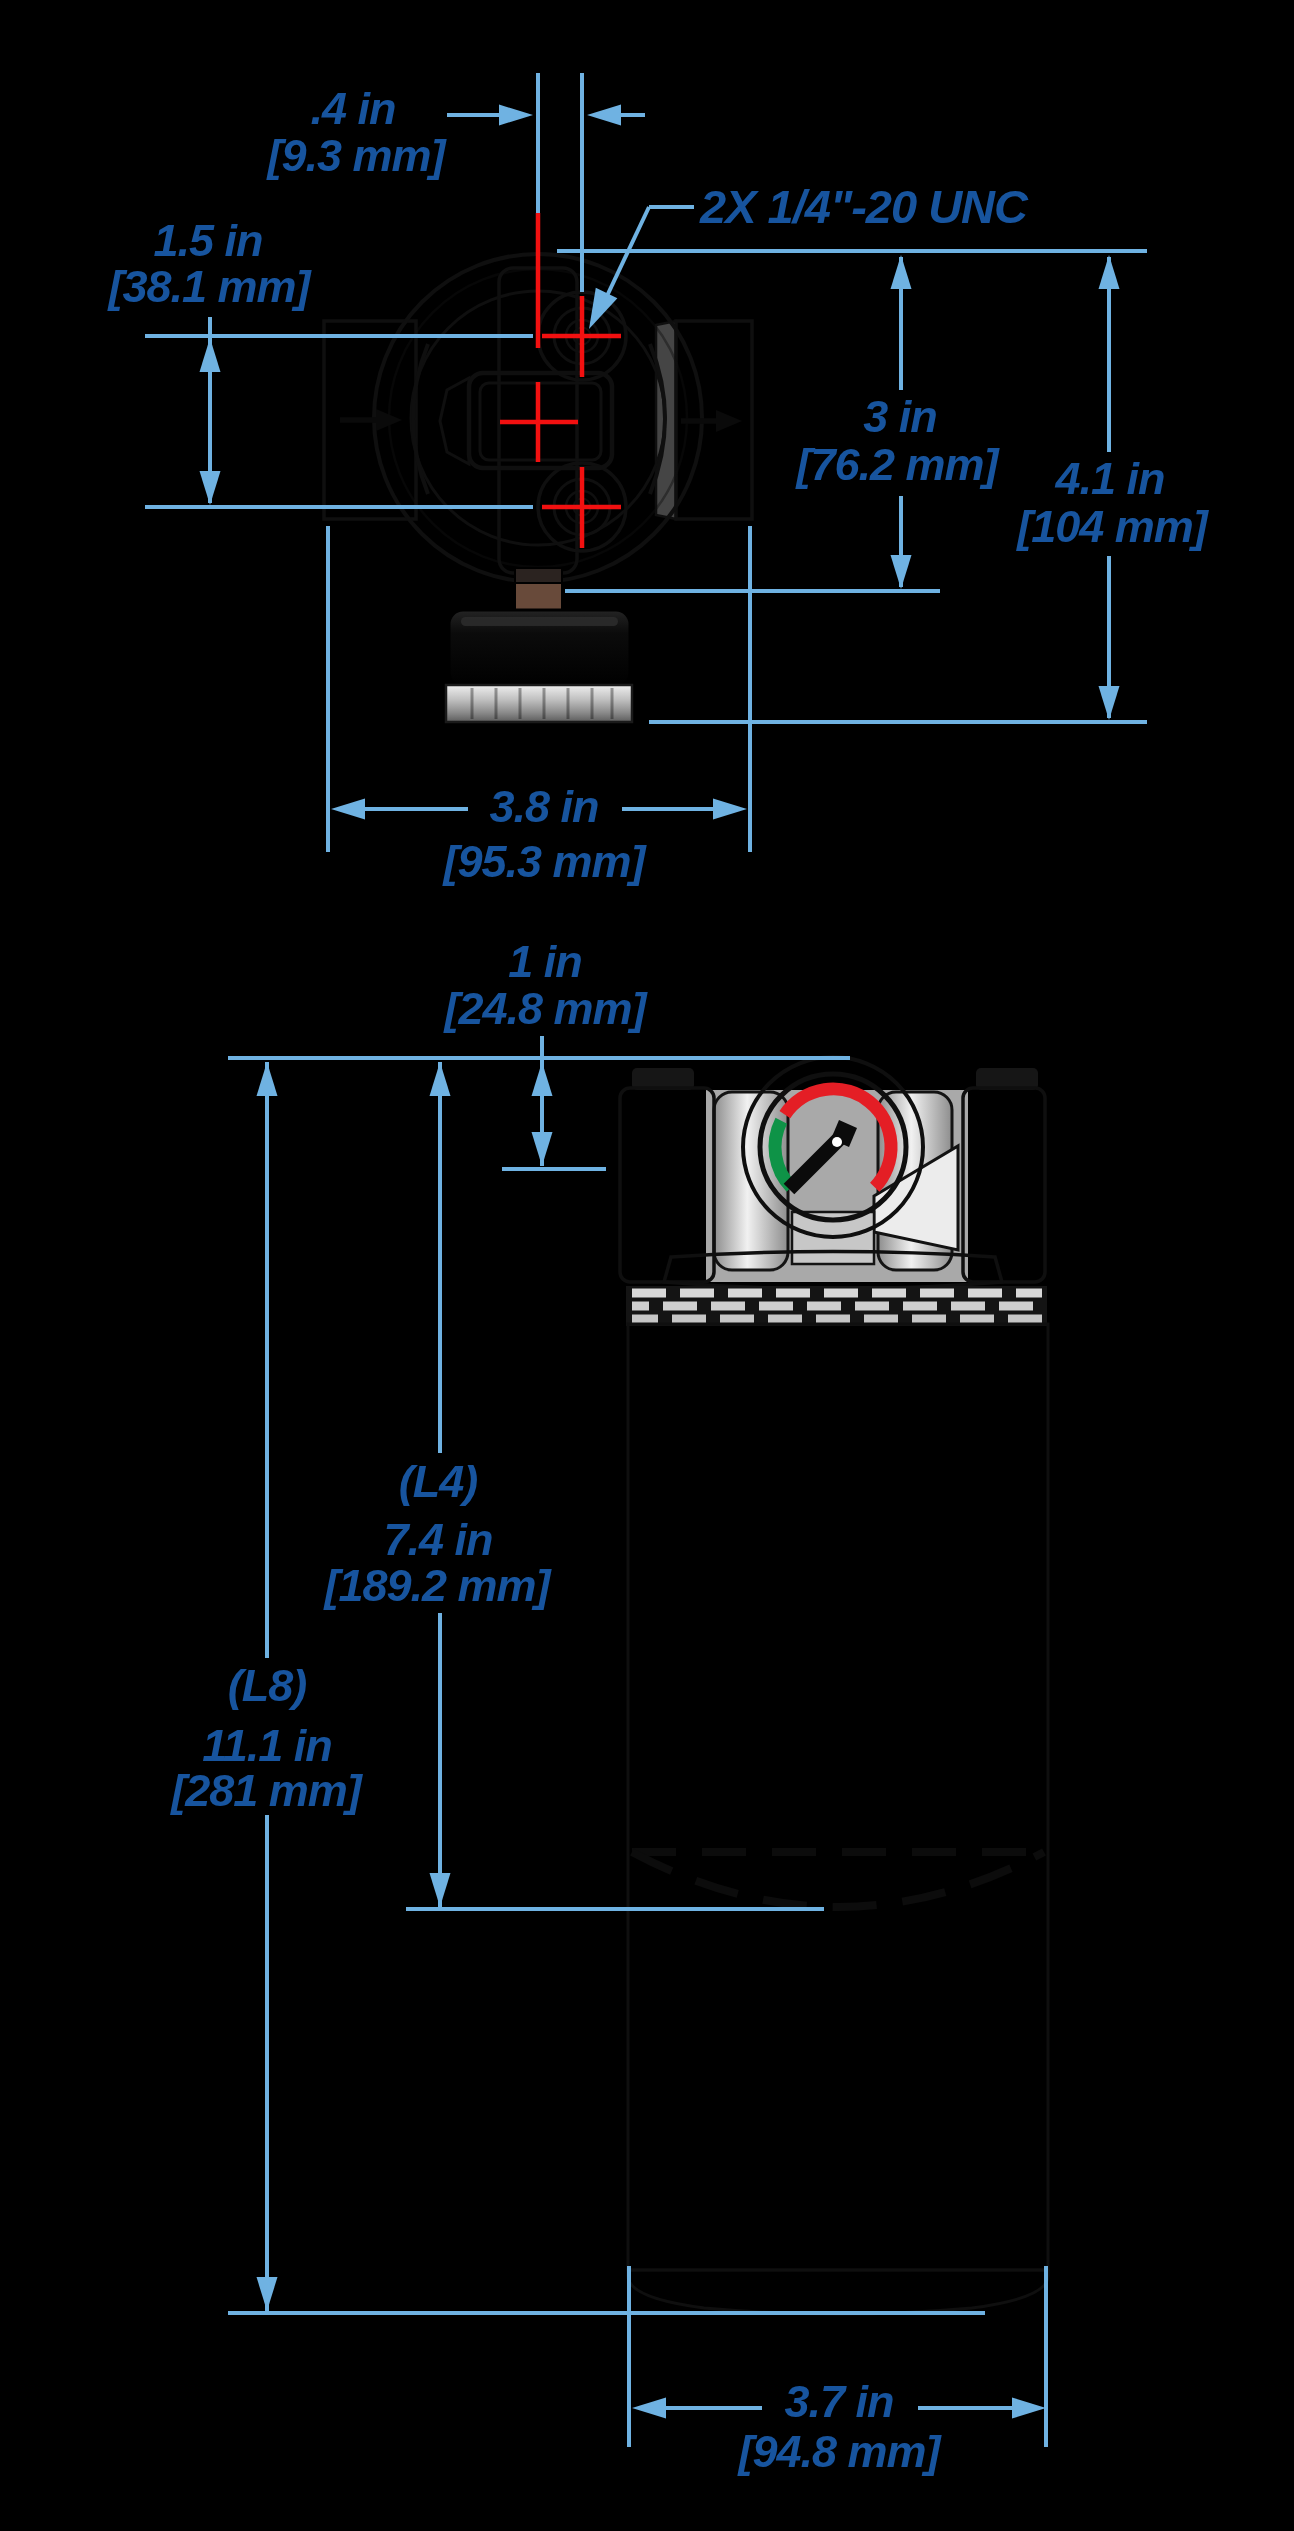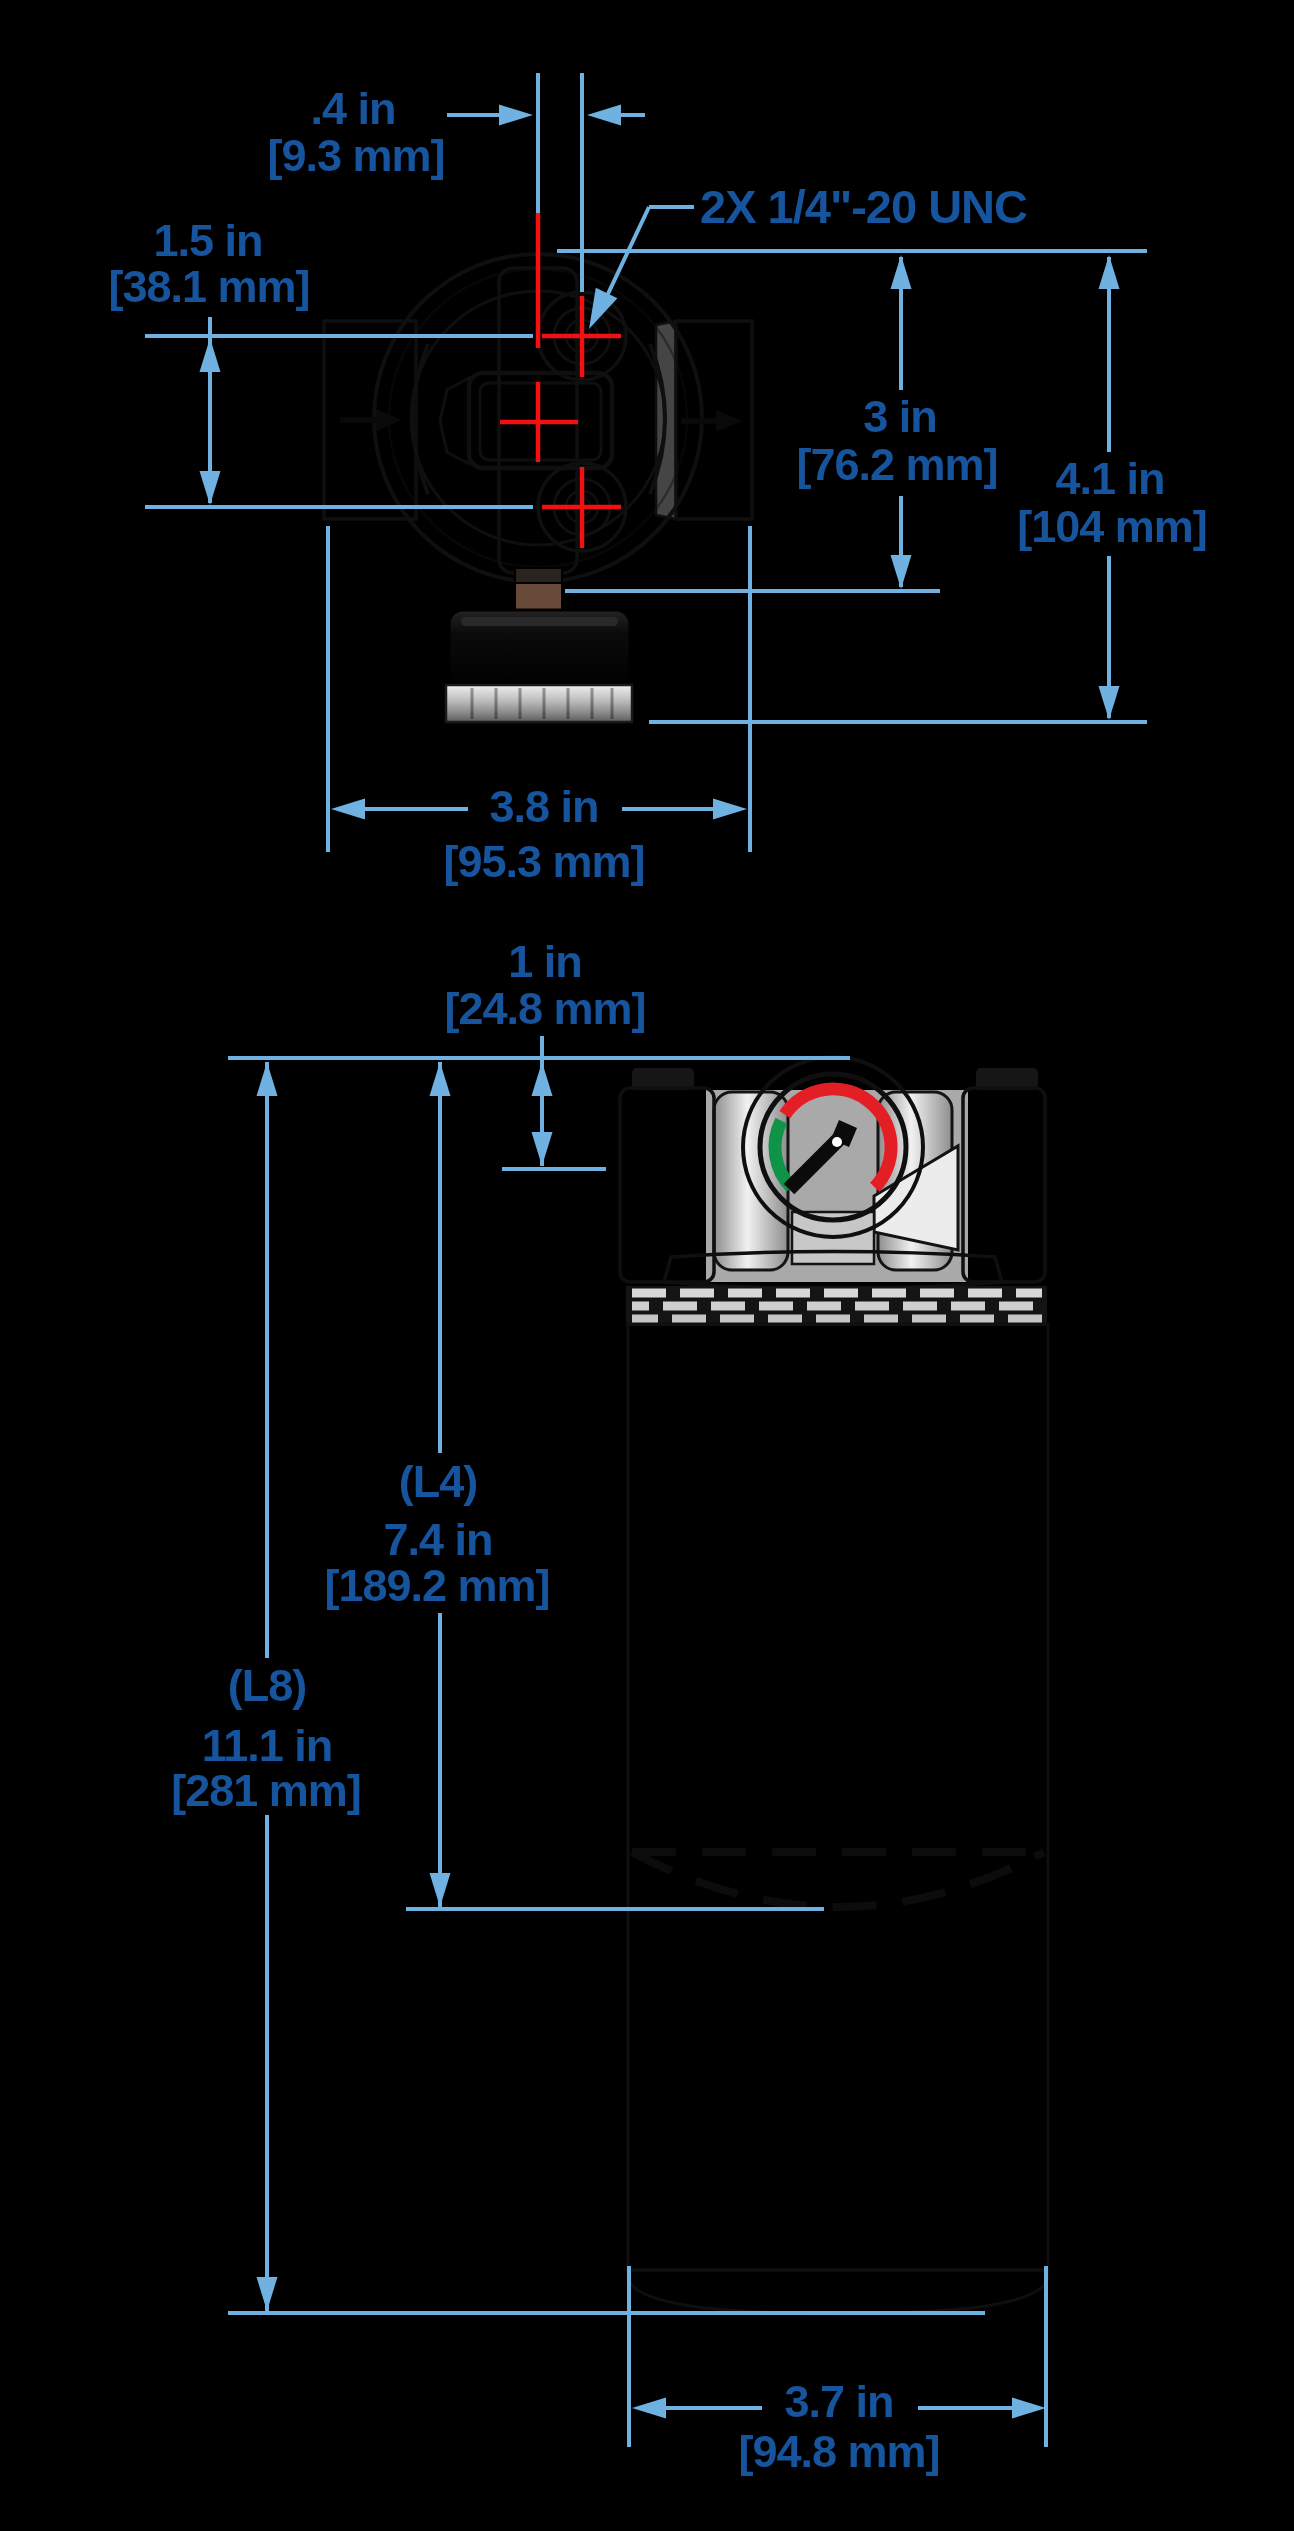--- a/index.html
+++ b/index.html
@@ -1,16 +1,16 @@
 <!DOCTYPE html>
 <html><head>
 <meta charset="utf-8">
 <style>
   html,body{margin:0;padding:0;background:#000;}
-  .stage{position:relative;width:1294px;height:2531px;background:#000;overflow:hidden;}
+  .stage{position:relative;width:1294px;height:2531px;background:#000;overflow:hidden;font-style:italic;}
   svg{display:block;}
   .dim-text{font-family:"Liberation Sans",sans-serif;font-weight:700;font-size:45px;fill:#17549E;letter-spacing:-1px;}
   .dim-text.big{font-size:47px;}
   .blue{stroke:#6FB2E2;stroke-width:4;fill:none;}
   .bluefill{fill:#6FB2E2;stroke:none;}
   .red{stroke:#F21010;stroke-width:4.5;fill:none;}
   .outl{stroke:#0F0F0F;fill:none;}
 </style>
 </head>
 <body>

